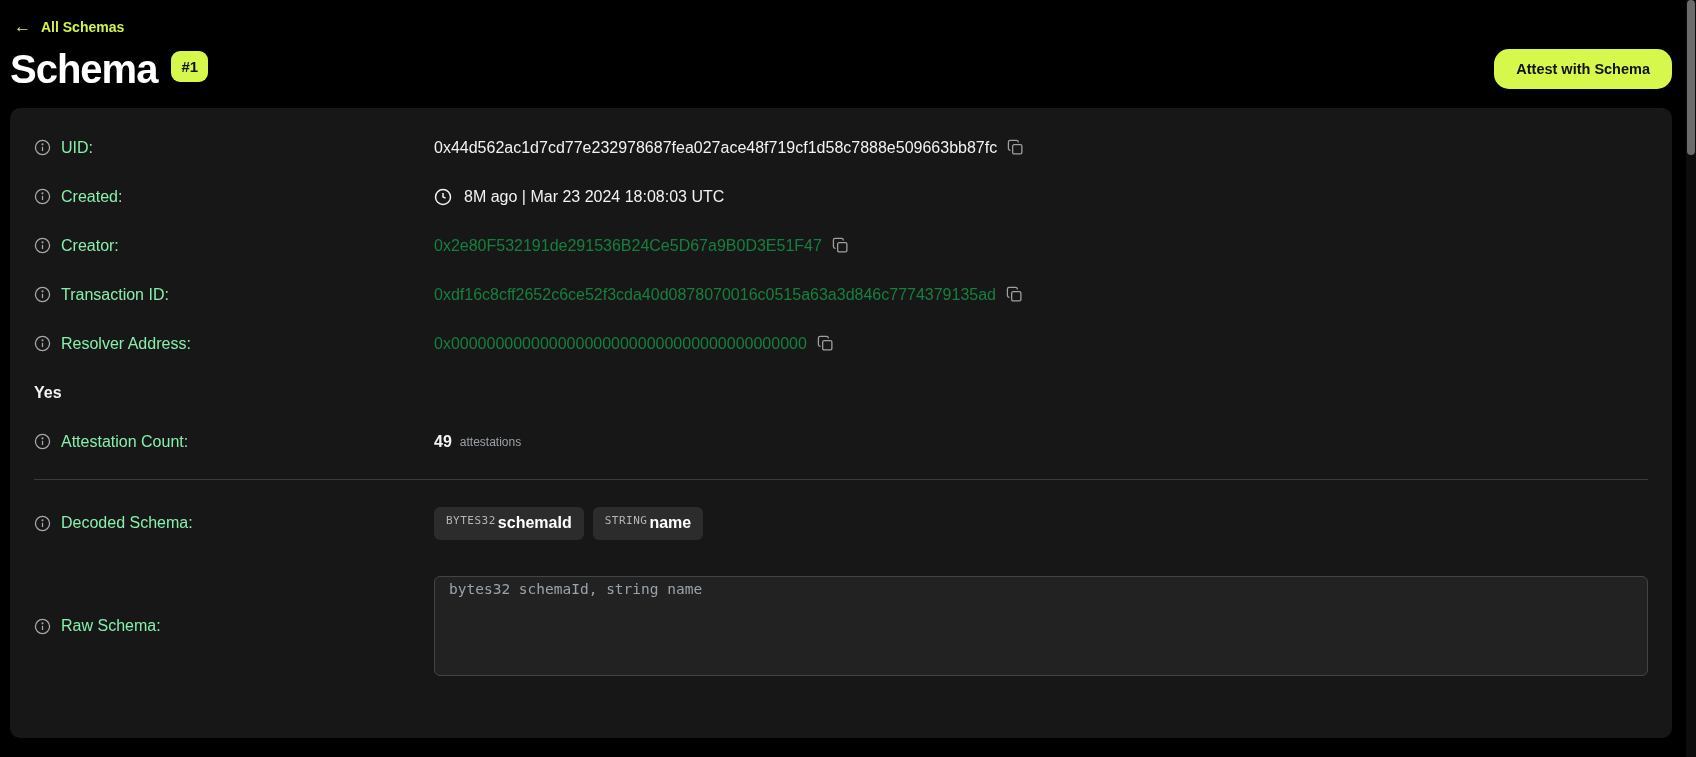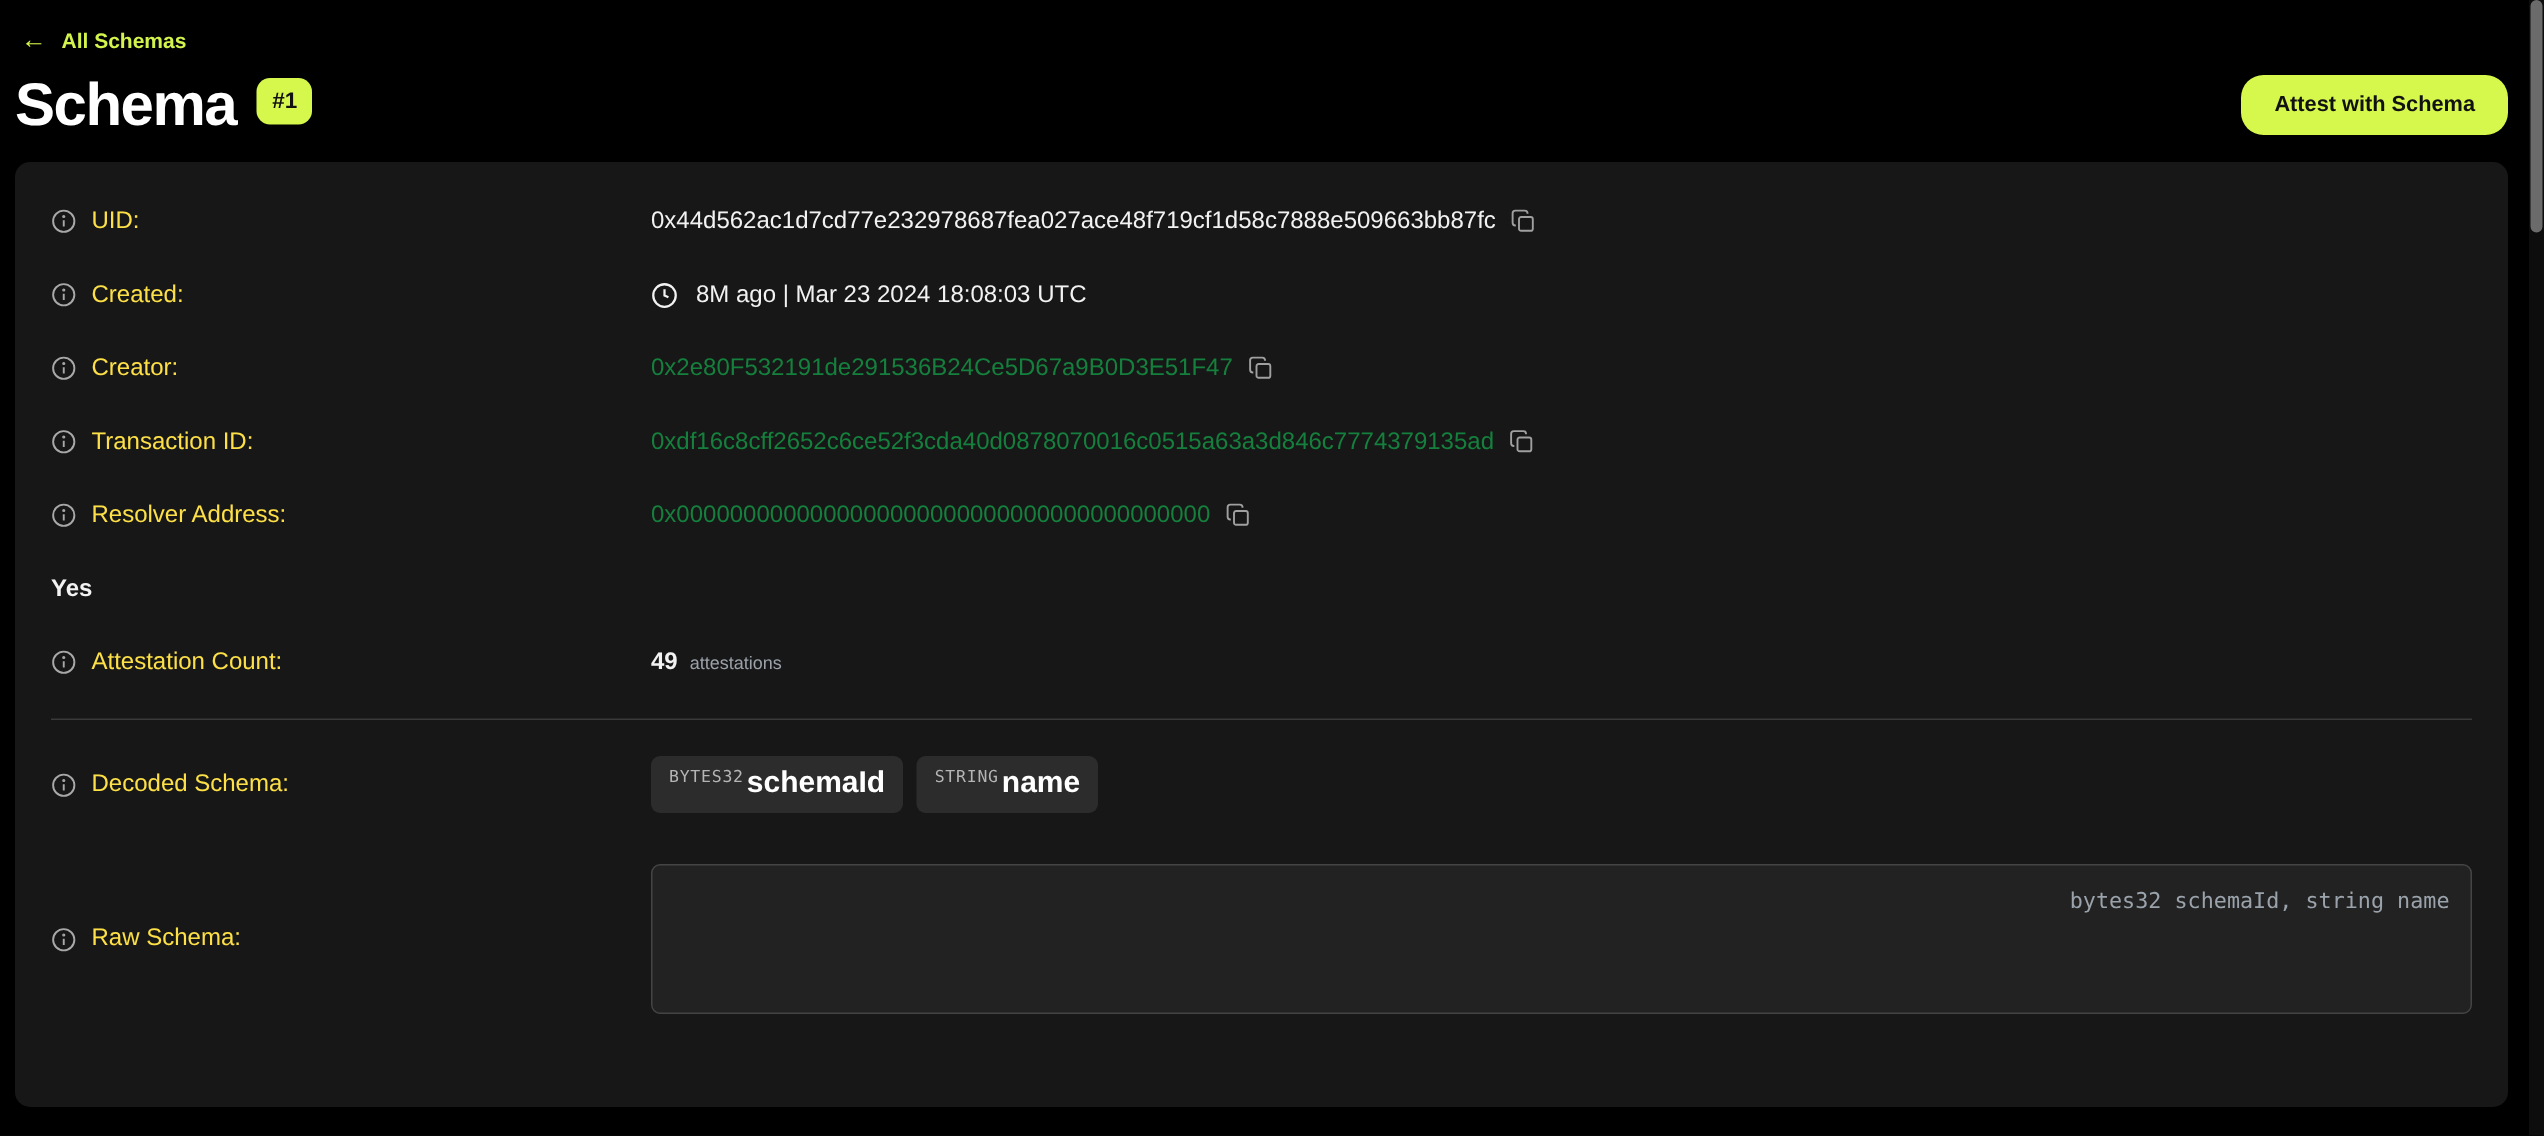--- a/index.html
+++ b/index.html
@@ -49,21 +49,21 @@
     position: absolute; left: 10px; right: 24px;
     top: 108px; bottom: 19px;
     background: #171717; border-radius: 10px;
     padding: 15px 24px 24px 24px;
   }
   .row { display: flex; align-items: center; height: 49px; }
   .label-cell {
     width: 400px; flex: 0 0 400px;
     display: flex; align-items: center; gap: 10px;
   }
-  .label { color: #fde047; font-size: 16px; }
+  .label { color: #86efac; font-size: 16px; }
   .info-icon { display: inline-flex; flex: 0 0 auto; }
   .info-icon svg { stroke: #a8a8a8; }
   .value-cell { display: flex; align-items: center; gap: 8px; }
   .value { color: #f2f2f2; font-size: 16px; }
   .value.semibold { font-weight: 600; }
   .value.bold { font-weight: 700; }
   .value.link { color: #15803d; cursor: pointer; text-align: right; }
   .muted-link { color: #9aa1a9; font-size: 12px; cursor: pointer; text-align: center; }
   .copy-icon { display: inline-flex; cursor: pointer; margin-left: 2px; }
   .copy-icon svg { stroke: #a0a0a0; }
@@ -77,31 +77,31 @@
   .chips { display: flex; gap: 9px; }
   .chip {
     background: #2c2c2c; border-radius: 6px;
     padding: 7px 12px 8px 12px;
     display: flex; flex-direction: row; gap: 2px;
   }
   .chip-type {
     font-family: "DejaVu Sans Mono", monospace;
     font-size: 11px; color: #b5b5b5; letter-spacing: 0.5px;
   }
-  .chip-name { font-size: 20px; font-weight: 600; color: #ffffff; }
+  .chip-name { font-size: 16px; font-weight: 600; color: #ffffff; }
 
   
   .row-raw { display: flex; align-items: center; margin-top: 10px; }
   .raw-box {
     flex: 1; height: 100px;
     background: #222222; border: 1px solid #444444; border-radius: 6px;
-    padding: 16px 14px;
+    padding: 4px 14px;
     font-family: "DejaVu Sans Mono", monospace;
     font-size: 14.5px; color: #9aa3ab;
-    resize: none; outline: none; text-align: right;
+    resize: none; outline: none;
   }
 
   
   .scrollbar-track {
     position: absolute; right: 0; top: 0; width: 10px; height: 757px;
     background: #0d0d0d;
   }
   .scrollbar-thumb {
     position: absolute; right: 1px; top: 0; width: 8px; height: 155px;
     background: #6b6b6b; border-radius: 4px;

